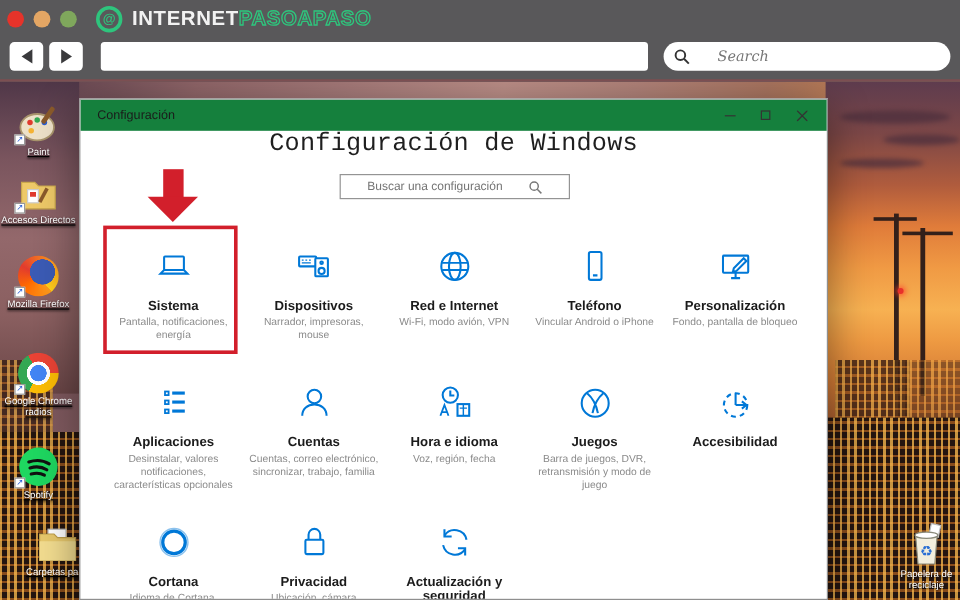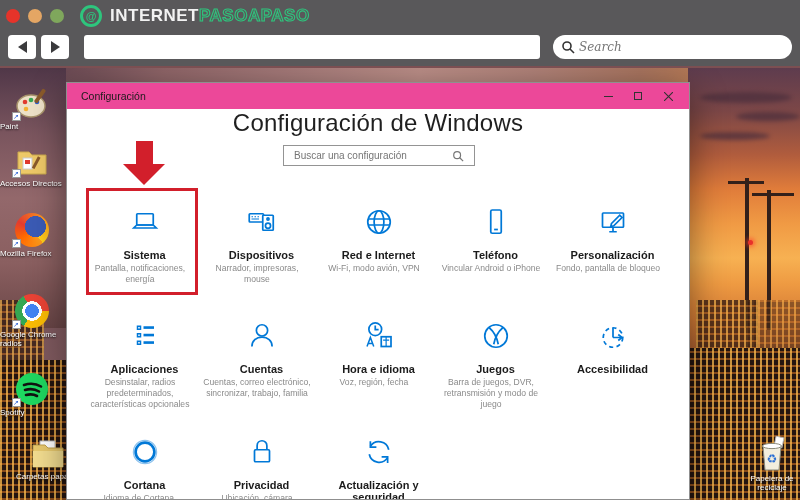--- a/index.html
+++ b/index.html
@@ -31,52 +31,52 @@
     display:flex; align-items:center; justify-content:center; color:#2ec57d; font-weight:bold; font-size:11px; }
   .brand-text { margin-left:8px; font-size:17px; font-weight:800; letter-spacing:.5px; }
   .brand-part1 { color:#f2f2f2; }
   .brand-part2 { color:transparent; -webkit-text-stroke:1.1px #2ec57d; }
   .chrome-row2 { position:relative; height:36px; }
   .navbtn { position:absolute; top:3px; width:28px; height:24px; background:#fff; border-radius:4px; display:flex; align-items:center; justify-content:center; cursor:pointer; }
   .navbtn.back{ left:8px; } .navbtn.fwd{ left:41px; }
   .tri { width:0; height:0; border-top:6px solid transparent; border-bottom:6px solid transparent; }
   .tri.left { border-right:9px solid #3a3a3c; } .tri.right { border-left:9px solid #3a3a3c; }
   .addressbar { position:absolute; left:84px; top:3px; width:456px; height:24px; background:#fff; border:none; border-radius:3px; padding:0 8px; font-size:11px; }
-  .searchpill { position:absolute; left:553px; top:3px; width:239px; height:24px; background:#fff; border-radius:12px; display:flex; align-items:center; padding:0 8px; }
+  .searchpill { position:absolute; left:553px; top:3px; width:239px; height:24px; background:#fff; border-radius:12px; display:flex; align-items:center; padding:0 8px;gap:19px; }
   .searchpill input { border:none; outline:none; width:170px; font-size:12px; font-family:"DejaVu Serif",serif; font-style:italic; color:#222; background:transparent; }
   .mag { flex:0 0 auto; margin-right:4px; }
 
   
-  .dicon { position:absolute; width:64px; text-align:left; cursor:pointer; z-index:10; }
+  .dicon { position:absolute; width:64px; text-align:center; cursor:pointer; z-index:10;text-decoration:underline; }
   .dicon .img { height:36px; display:flex; align-items:flex-end; justify-content:center; position:relative; }
   .dicon .lbl { margin-top:2px; font-size:8px; color:#fff; line-height:1.15; text-shadow:0 1px 2px rgba(0,0,0,.9); }
   .shortcut { position:absolute; left:12px; bottom:-1px; width:9px; height:9px; background:#fff; border:1px solid #999; font-size:7px; line-height:7px; color:#2a5fd4; }
   .ic-firefox { width:34px; height:34px; border-radius:50%;
     background:radial-gradient(circle at 60% 40%, #3b5bb5 0 36%, transparent 37%),
                conic-gradient(from 140deg, #ff9d1c, #ff6a00 25%, #e23b2e 45%, #ff9d1c 75%, #ffd21c); }
   .ic-chrome { width:34px; height:34px; border-radius:50%;
     background:radial-gradient(circle, #4285f4 0 28%, #fff 29% 40%, transparent 41%),
                conic-gradient(from -30deg, #ea4335 0 33%, #fbbc05 33% 66%, #34a853 66% 100%); }
   .bin { position:absolute; left:742px; top:434px; width:60px; text-align:center; cursor:pointer; z-index:10; }
 
   
   .win { position:absolute; left:66px; top:82px; width:624px; height:418px; background:#fff;
     border:1px solid #8f8f8f; box-shadow:0 10px 34px rgba(0,0,0,.45); overflow:hidden; z-index:20; }
-  .win-titlebar { position:absolute; left:0; top:0; width:100%; height:26px; background:#ec4899; }
+  .win-titlebar { position:absolute; left:0; top:0; width:100%; height:26px; background:#15803d; }
   .win-title { position:absolute; left:14px; top:7px; font-size:10.5px; color:#1b1b1b; }
   .win-controls { position:absolute; right:6px; top:0; height:26px; display:flex; align-items:center; }
   .wc { width:30px; height:26px; display:flex; align-items:center; justify-content:center; cursor:pointer; }
   .wc-min-glyph { width:9px; height:1px; background:#333; display:block; }
   .wc-max-glyph { width:8px; height:8px; border:1px solid #333; display:block; }
-  .win-heading { position:absolute; left:0; top:26px; width:100%; text-align:center; font-size:24px; font-weight:300; color:#1f1f1f; letter-spacing:.2px; }
-  .win-search { position:absolute; left:216px; top:62px; width:192px; height:21px; border:1px solid #949494; display:flex; align-items:center; padding:0 10px; }
+  .win-heading { position:absolute; left:0; top:26px; width:100%; text-align:center; font-size:21px; font-weight:300; color:#1f1f1f; letter-spacing:.2px;font-family:Liberation Mono, monospace; }
+  .win-search { position:absolute; left:216px; top:62px; width:192px; height:21px; border:1px solid #949494; display:flex; align-items:center; padding:0 22px; }
   .win-search input { border:none; outline:none; flex:1; font-size:10px; color:#444; background:transparent; }
   .trow { position:absolute; left:19px; display:flex; }
   .trow1 { top:100px; } .trow2 { top:214px; } .trow3 { top:330px; }
-  .tile { width:117px; display:flex; flex-direction:column; text-align:center; padding-top:20px; cursor:pointer; }
+  .tile { width:117px; display:flex; flex-direction:column; align-items:center; text-align:center; padding-top:20px; cursor:pointer; }
   .ticon { height:38px; display:flex; align-items:center; justify-content:center; }
   .ttitle { font-size:11px; font-weight:600; color:#1b1b1b; margin-top:8px; }
   .tsub { font-size:8.6px; color:#8a8a8a; line-height:1.3; margin-top:2px; max-width:108px; }
   svg.tsvg { stroke:#0078d7; fill:none; stroke-width:2.3; }
 
   
   .hl-rect { position:absolute; left:19px; top:105px; width:112px; height:107px; border:3px solid #d21f2b; z-index:5; }
   .hl-stem { position:absolute; left:69px; top:58px; width:17px; height:24px; background:#d21f2b; z-index:5; }
   .hl-head { position:absolute; left:56px; top:81px; width:0; height:0; border-left:21px solid transparent; border-right:21px solid transparent; border-top:21px solid #d21f2b; z-index:5; }
 </style>
@@ -307,21 +307,21 @@
               <rect x="13" y="30" width="6" height="6"></rect>
               <rect x="22" y="11" width="14" height="3.5"></rect>
               <rect x="22" y="21" width="14" height="3.5"></rect>
               <rect x="22" y="31" width="14" height="3.5"></rect>
               <rect x="15" y="12" width="2" height="2" fill="#fff"></rect>
               <rect x="15" y="22" width="2" height="2" fill="#fff"></rect>
               <rect x="15" y="32" width="2" height="2" fill="#fff"></rect>
             </svg>
           </span>
         <div class="ttitle">Aplicaciones</div>
-        <div class="tsub">Desinstalar, radios predeterminados, características opcionales</div>
+        <div class="tsub">Desinstalar, valores notificaciones, características opcionales</div>
       </div>
       <div class="tile">
         <span class="ticon">
             <svg class="tsvg" width="36" height="36" viewBox="0 0 48 48">
               <circle cx="24" cy="16.5" r="7.5"></circle>
               <path d="M10.5 38c0-8 6-12.5 13.5-12.5S37.5 30 37.5 38"></path>
             </svg>
           </span>
         <div class="ttitle">Cuentas</div>
         <div class="tsub">Cuentas, correo electrónico, sincronizar, trabajo, familia</div>

